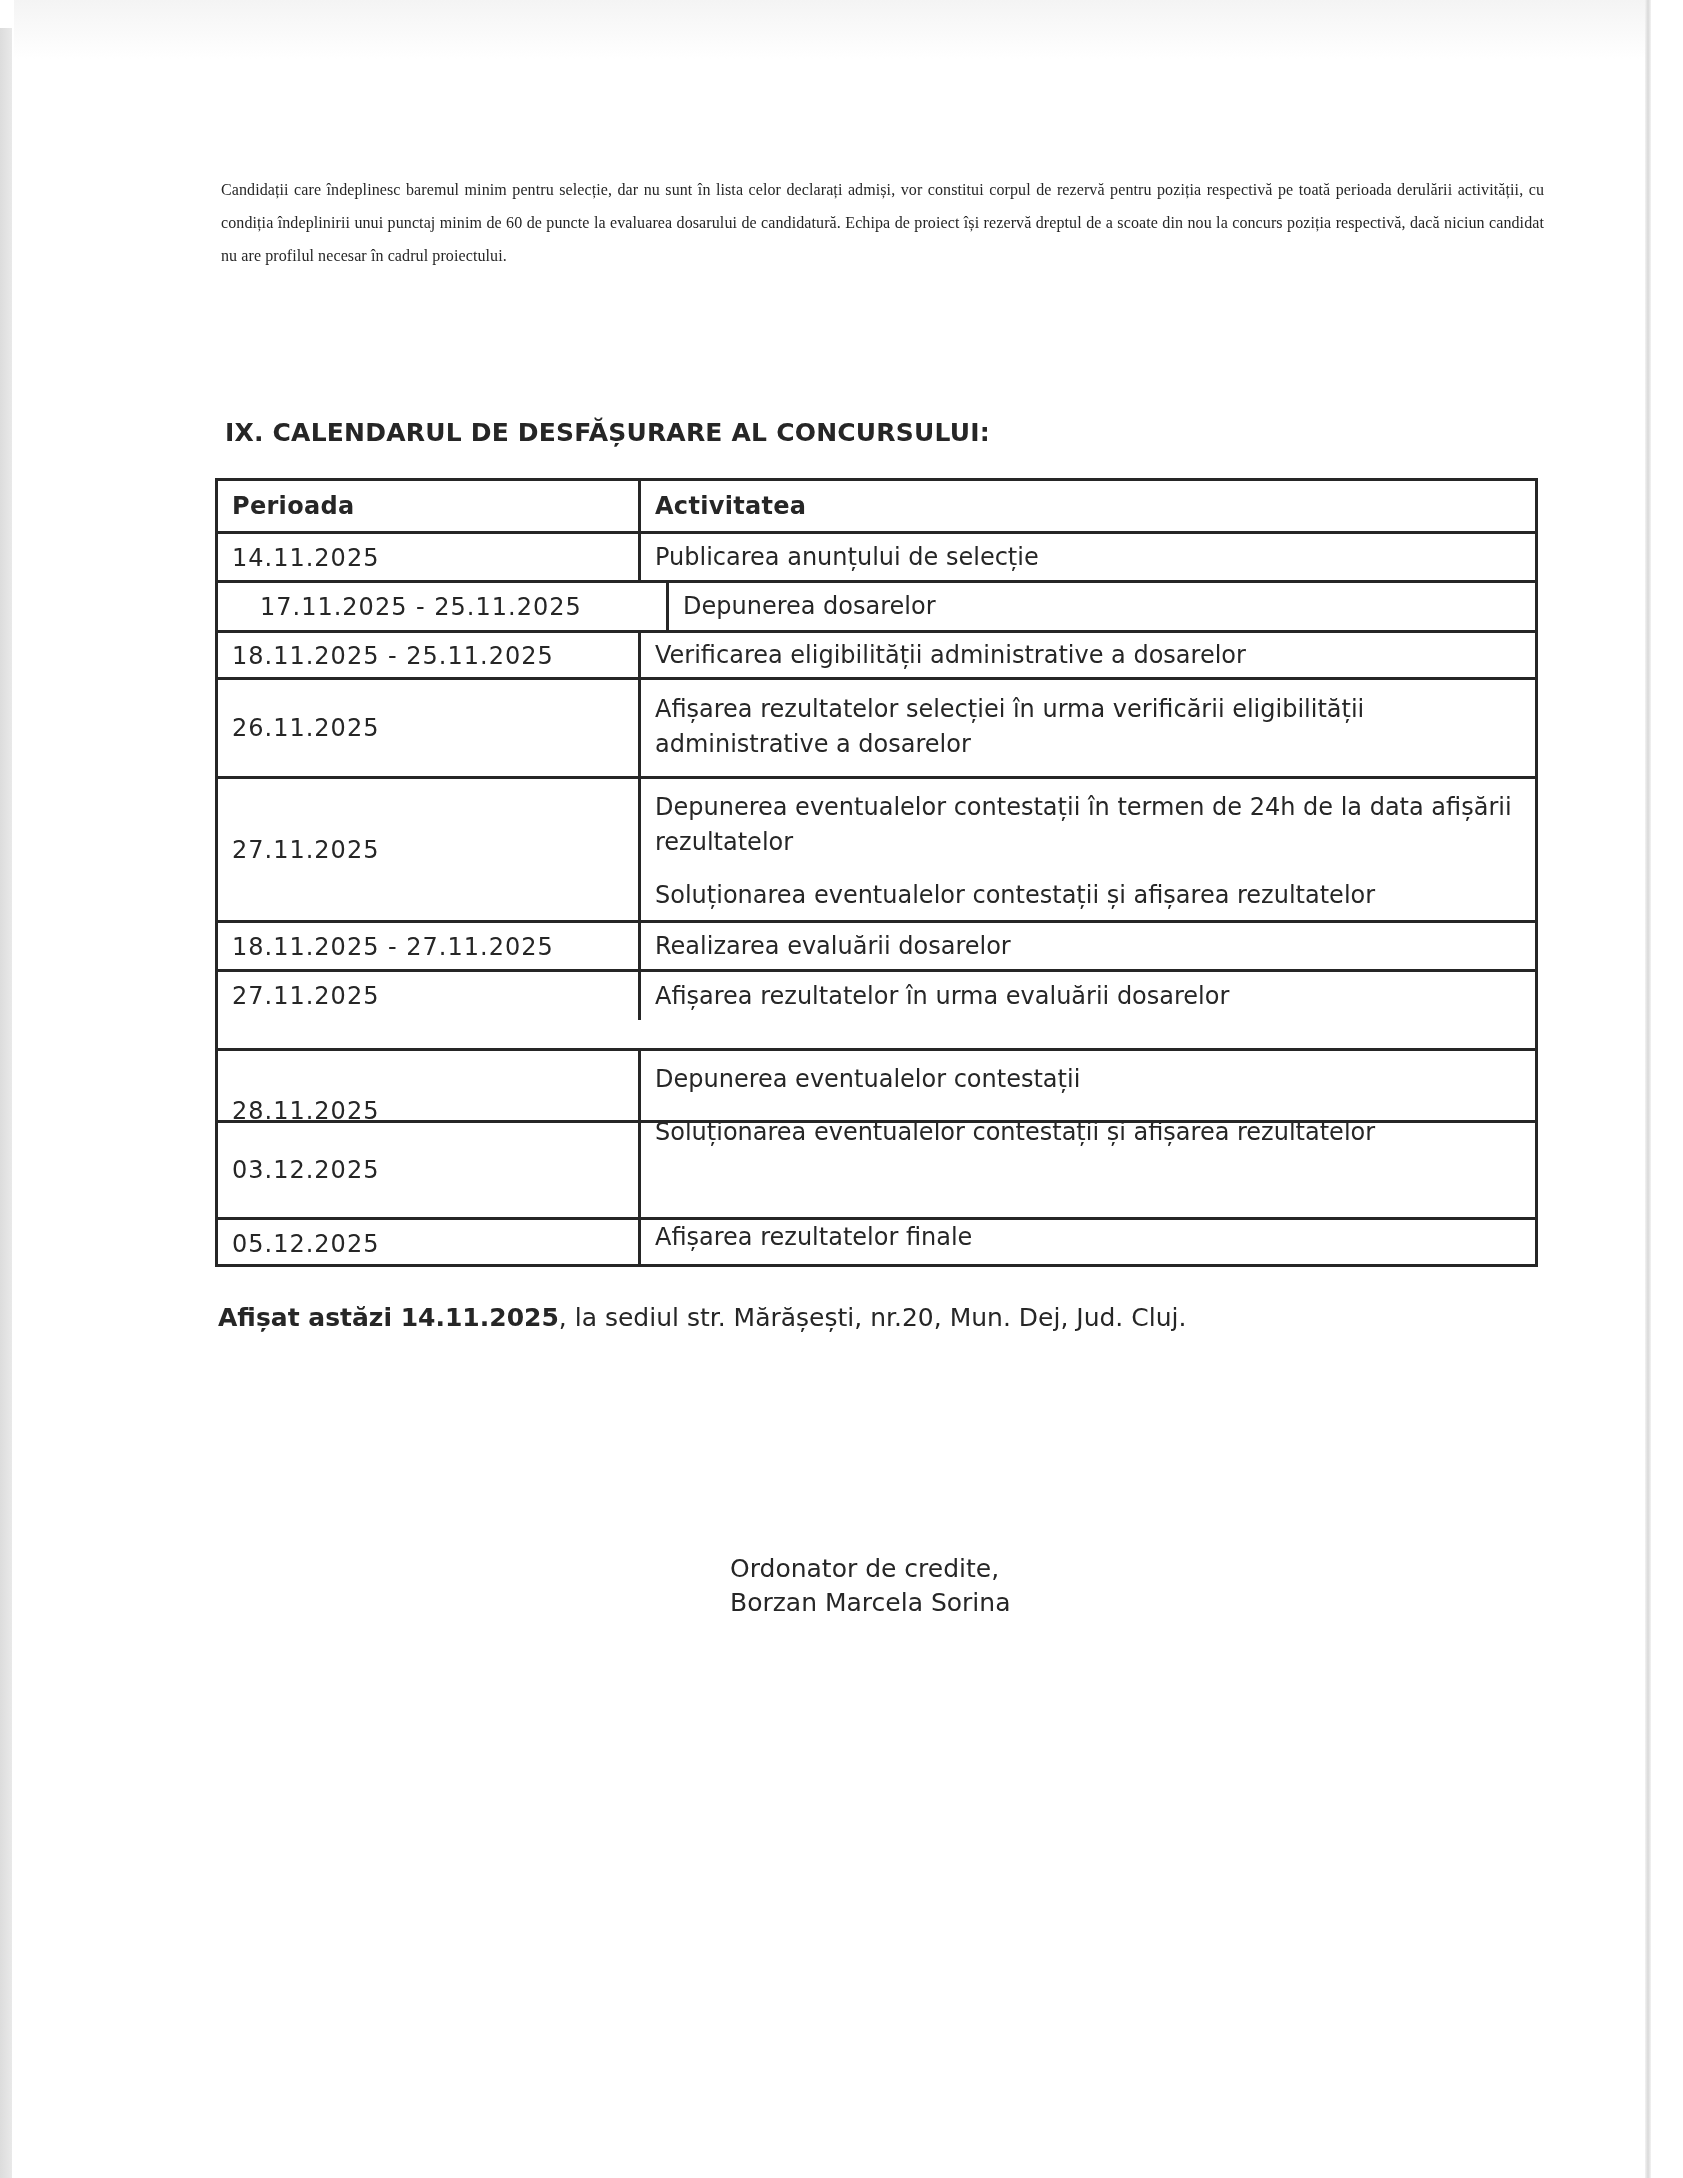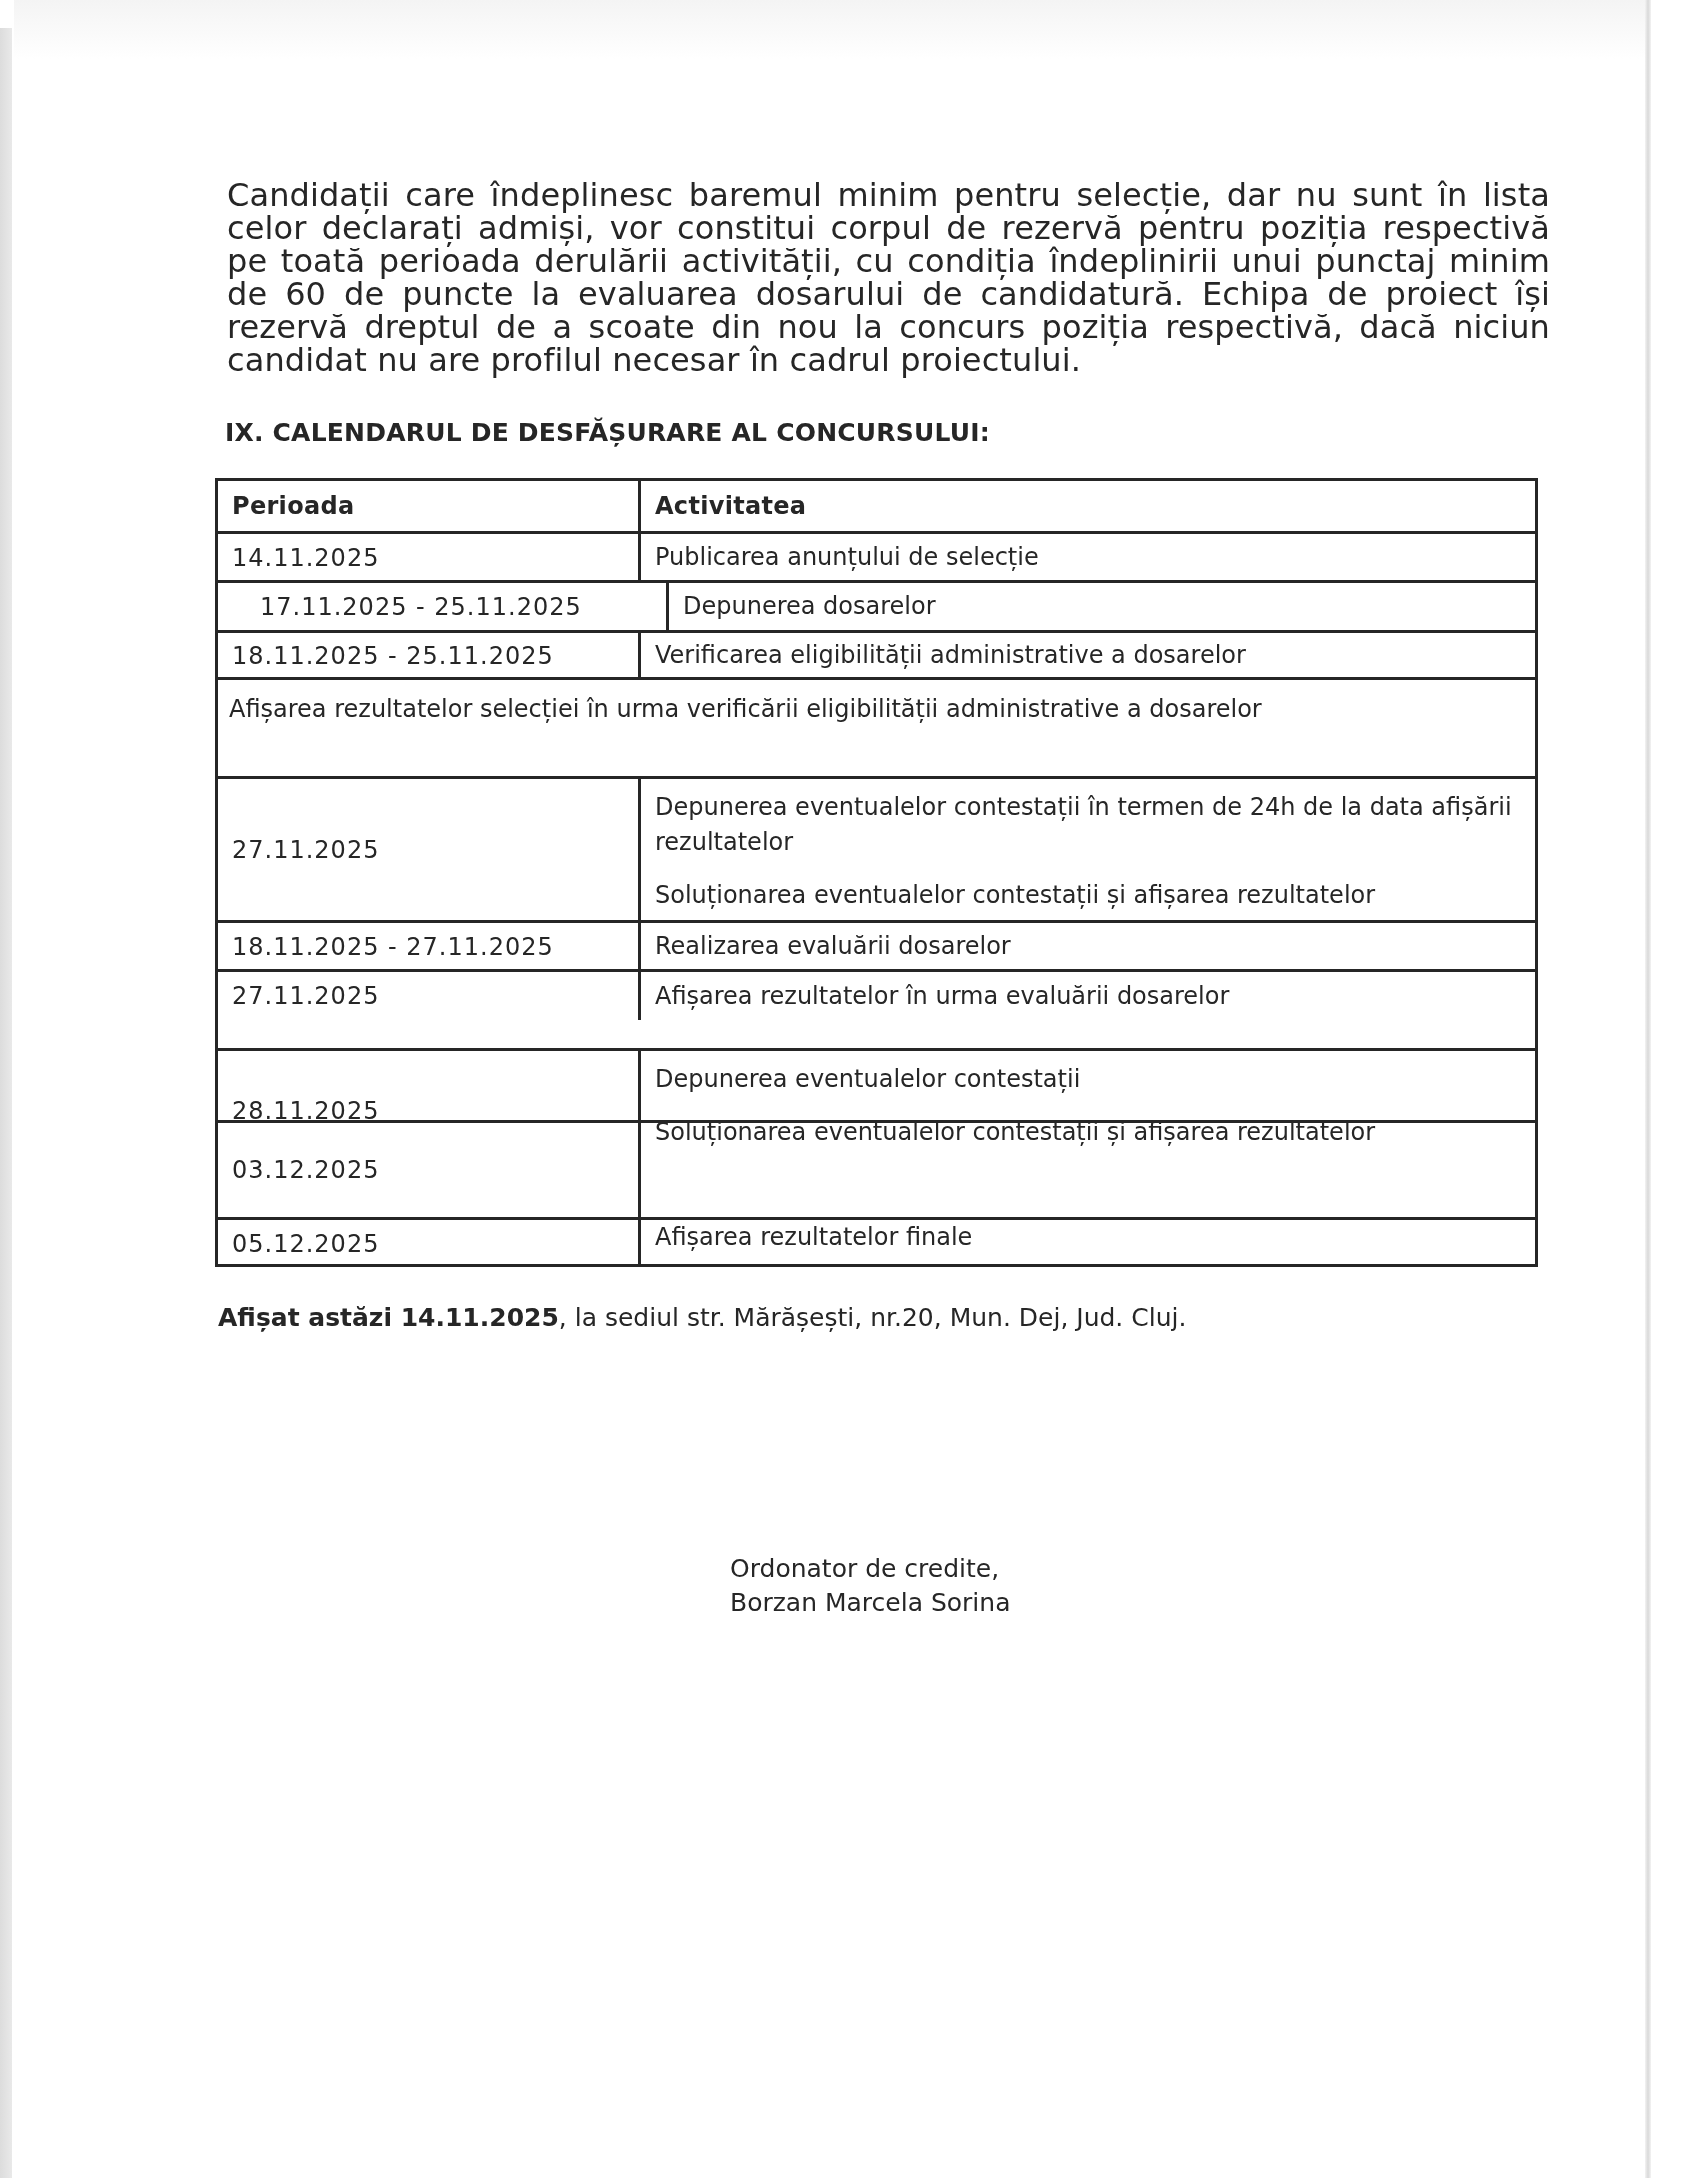--- a/index.html
+++ b/index.html
@@ -8,22 +8,22 @@
     background: #ffffff;
     font-family: "DejaVu Sans", sans-serif;
     color: #262626;
   }
   .scan-left { position: absolute; left: 0; top: 28px; width: 12px; height: 2150px; background: linear-gradient(90deg,#dcdcdc,#e9e9e9); }
   .scan-right { position: absolute; left: 1645px; top: 0; width: 6px; height: 2178px; background: linear-gradient(90deg,#f3f3f3,#d9d9d9,#f3f3f3); }
   .scan-top { position: absolute; left: 14px; top: 0; width: 1632px; height: 59px; background: linear-gradient(180deg,#f4f4f4,#ffffff); }
 
   .para {
     position: absolute; left: 215px; top: 167px; width: 1323px;
-    font-size: 32px; line-height: 33px; text-align: justify;
-    letter-spacing: 0.1px; margin: 12px;
+    font-size: 16px; line-height: 33px; text-align: justify;
+    letter-spacing: 0.1px; margin: 6px; font-family: Liberation Serif, serif;
   }
   .heading {
     position: absolute; left: 215px; top: 408px;
     font-size: 25px; font-weight: bold; margin: 10px; letter-spacing: 0.2px;
   }
   .table {
     position: absolute; left: 215px; top: 478px; width: 1323px;
     border: 3px solid #262626; box-sizing: border-box;
   }
   .row { position: absolute; left: -3px; width: 1323px; display: flex; box-sizing: border-box; border-top: 3px solid #262626; }
@@ -70,20 +70,21 @@
         <div class="act-line">Depunerea dosarelor</div>
       </div>
     </div>
     <div class="row" style="top: 149px; height: 48px;">
       <div class="cell-date">18.11.2025 - 25.11.2025</div>
       <div class="cell-act" style="display: flex; align-items: center; padding-top: 0px;">
         <div class="act-line">Verificarea eligibilității administrative a dosarelor</div>
       </div>
     </div>
     <div class="row" style="top: 196px; height: 99px;">
+      <div class="cell-date">26.11.2025</div>
       <div class="cell-act" style="padding-top: 12px;">
         <div class="act-line">Afișarea rezultatelor selecției în urma verificării eligibilității administrative a dosarelor</div>
       </div>
     </div>
     <div class="row" style="top: 295px; height: 144px;">
       <div class="cell-date">27.11.2025</div>
       <div class="cell-act">
         <div class="act-line">Depunerea eventualelor contestații în termen de 24h de la data afișării rezultatelor</div>
         <div class="act-line act-gap">Soluționarea eventualelor contestații și afișarea rezultatelor</div>
       </div>

